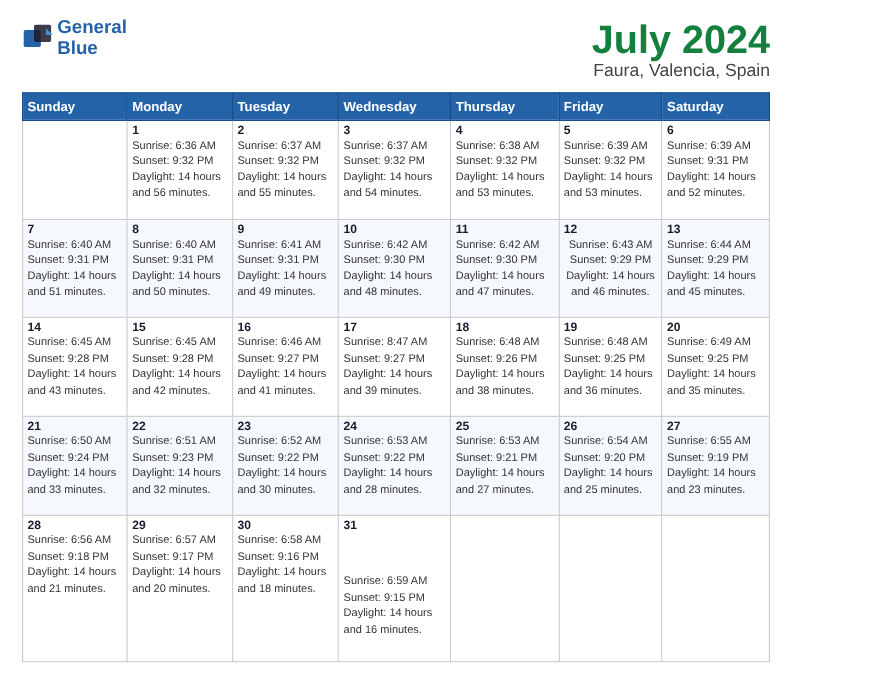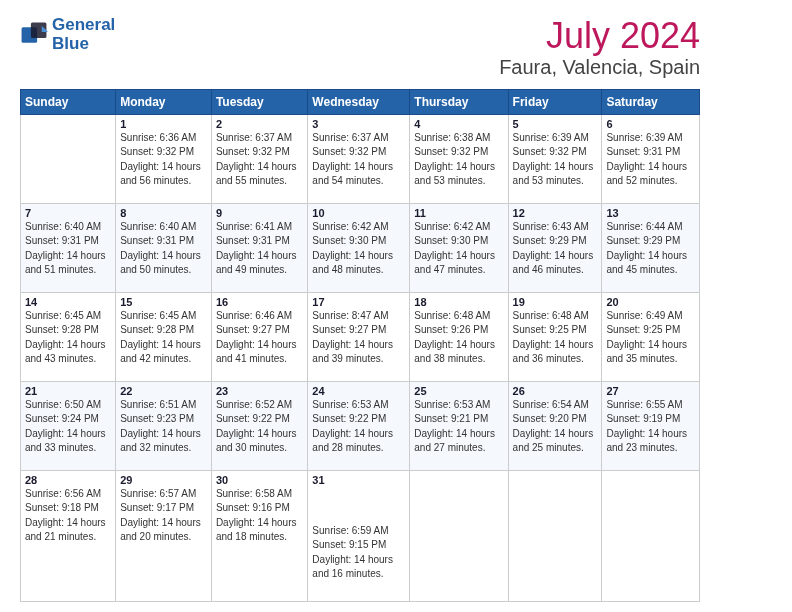--- a/index.html
+++ b/index.html
@@ -39,26 +39,26 @@
     }
     .logo-icon {
       width: 28px;
       height: 28px;
     }
     .title-block {
       text-align: right;
     }
     .main-title {
       font-size: 36px;
-      font-weight: normal;
-      color: #be185d;
+      font-weight: bold;
+      color: #15803d;
       line-height: 1.1;
     }
     .subtitle {
-      font-size: 20px;
+      font-size: 16px;
       color: #444;
     }
     .calendar-table {
       width: 100%;
       border-collapse: collapse;
       flex: 1;
     }
     .calendar-table th {
       background: #2563a8;
       color: #fff;
@@ -208,21 +208,21 @@
           </td>
           <td>
             <span class="day-number">11</span>
             <div class="day-info" style="white-space: pre-line;">Sunrise: 6:42 AM
 Sunset: 9:30 PM
 Daylight: 14 hours
 and 47 minutes.</div>
           </td>
           <td>
             <span class="day-number">12</span>
-            <div class="day-info" style="white-space: pre-line;">Sunrise: 6:43 AM
+            <div class="day-info" style="white-space: pre-line; text-align: center;">Sunrise: 6:43 AM
 Sunset: 9:29 PM
 Daylight: 14 hours
 and 46 minutes.</div>
           </td>
           <td>
             <span class="day-number">13</span>
             <div class="day-info" style="white-space: pre-line;">Sunrise: 6:44 AM
 Sunset: 9:29 PM
 Daylight: 14 hours
 and 45 minutes.</div>

